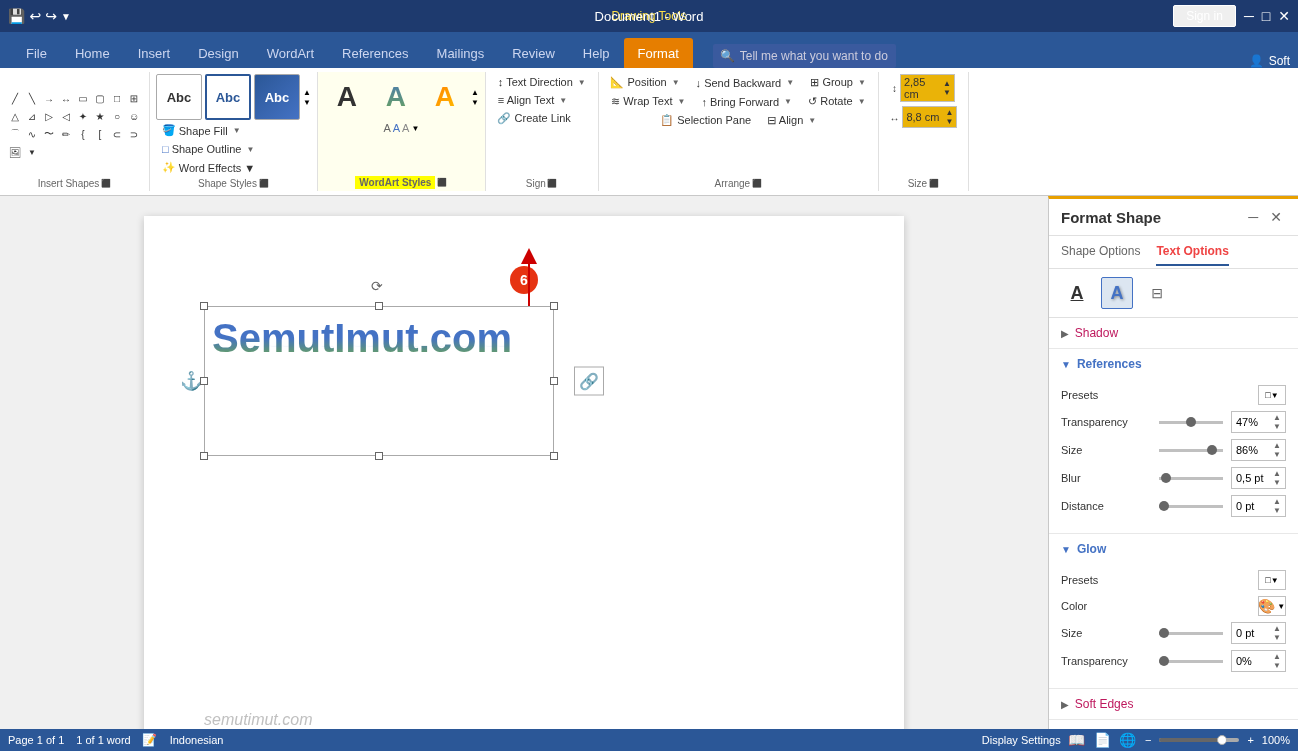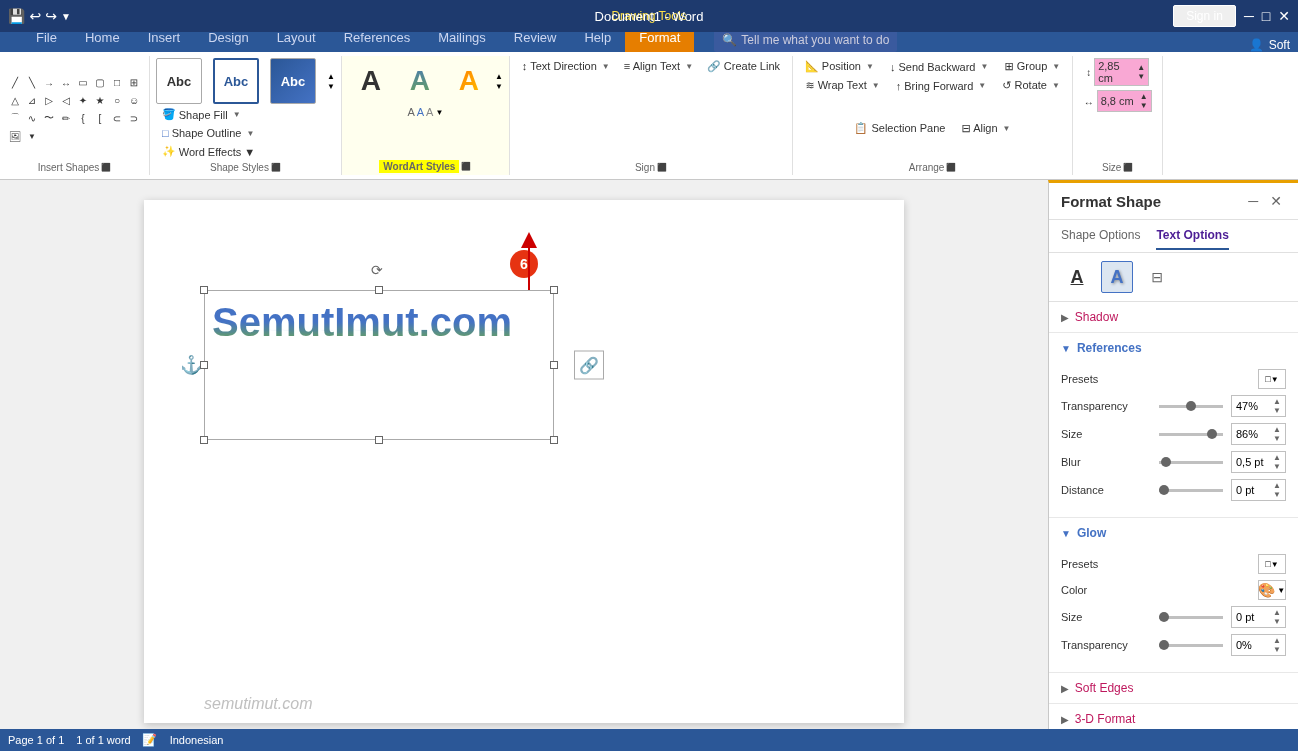--- a/index.html
+++ b/index.html
@@ -1,20 +1,20 @@
 <!DOCTYPE html>
 <html><head>
   <meta charset="utf-8">
   <style>
     * { box-sizing: border-box; margin: 0; padding: 0; }
     body { font-family: 'Segoe UI', Arial, sans-serif; font-size: 12px; background: #f0f0f0; overflow: hidden; width: 1298px; height: 751px; }
 
     
     .ribbon { background: #2b5797; }
-    .ribbon-tabs { display: flex; align-items: flex-end; height: 20px; padding-left: 22px; }
+    .ribbon-tabs { display: flex; align-items: flex-end; height: 36px; padding-left: 12px; }
     .ribbon-tab {
       padding: 4px 14px;
       color: #ccd6f0;
       font-size: 13px;
       cursor: pointer;
       height: 30px;
       display: flex;
       align-items: center;
       border-radius: 3px 3px 0 0;
     }
@@ -180,21 +180,21 @@
       gap: 16px;
     }
     .format-tab {
       font-size: 12px;
       color: #666;
       cursor: pointer;
       padding-bottom: 6px;
       border-bottom: 2px solid transparent;
     }
     .format-tab.active {
-      color: #4c1d95;
+      color: #ef4444;
       font-weight: 600;
       border-bottom: 2px solid #2b5797;
     }
 
     .format-icons-row {
       display: flex;
       padding: 8px 12px;
       gap: 8px;
       border-bottom: 1px solid #e0e0e0;
     }
@@ -402,21 +402,21 @@
       font-size: 11px;
       color: #333;
     }
     .size-spinner {
       width: 55px;
       border: 1px solid #c0c0c0;
       padding: 1px 3px;
       display: flex;
       justify-content: space-between;
       align-items: center;
-      background: #f9a8d4;
+      background: #eab308;
       font-size: 11px;
     }
 
     .handle-tl { top: -4px; left: -4px; }
     .handle-tc { top: -4px; left: calc(50% - 4px); }
     .handle-tr { top: -4px; right: -4px; }
     .handle-ml { top: calc(50% - 4px); left: -4px; }
     .handle-mr { top: calc(50% - 4px); right: -4px; }
     .handle-bl { bottom: -4px; left: -4px; }
     .handle-bc { bottom: -4px; left: calc(50% - 4px); }
@@ -474,21 +474,21 @@
     <span style="color:white;cursor:pointer;font-size:14px;">✕</span>
   </div>
 </div>
 
 <div class="ribbon">
   <div class="ribbon-tabs">
     <div class="ribbon-tab">File</div>
     <div class="ribbon-tab">Home</div>
     <div class="ribbon-tab">Insert</div>
     <div class="ribbon-tab">Design</div>
-    <div class="ribbon-tab">Layout</div>
+    <div class="ribbon-tab">WordArt</div>
     <div class="ribbon-tab">References</div>
     <div class="ribbon-tab">Mailings</div>
     <div class="ribbon-tab">Review</div>
     <div class="ribbon-tab">Help</div>
     <div class="ribbon-tab highlight" style="background:#e67e00;color:white;">Format</div>
     <div class="search-box" style="margin-left:20px;height:24px;">
       <span>🔍</span>
       <span>Tell me what you want to do</span>
     </div>
     <div style="margin-left:auto;display:flex;align-items:center;padding-right:8px;">
@@ -540,21 +540,21 @@
       </div>
     </div>
     <div class="ribbon-group-label">
       <span>Insert Shapes</span>
       <span style="font-size:8px;">⬛</span>
     </div>
   </div>
 
   <div class="ribbon-group" style="min-width:160px;">
     <div class="ribbon-group-content" style="flex-direction:column;align-items:flex-start;gap:2px;">
-      <div style="display:flex;align-items:center;gap:11px;">
+      <div style="display:flex;align-items:center;gap:3px;">
         <div class="shape-style-box" style="color:#333;border:1px solid #aaa;">Abc</div>
         <div class="shape-style-box" style="color:#2b5797;border:2px solid #2b5797;">Abc</div>
         <div class="shape-style-box" style="color:white;background:linear-gradient(135deg,#2b5797,#4472c4);">Abc</div>
         <div style="display:flex;flex-direction:column;gap:1px;">
           <span style="font-size:8px;cursor:pointer;">▲</span>
           <span style="font-size:8px;cursor:pointer;">▼</span>
         </div>
       </div>
       <div class="btn-ribbon-small">
         <span style="color:#ffc000;">🪣</span> Shape Fill <span class="dropdown-arrow">▼</span>
@@ -591,21 +591,21 @@
         <span style="font-size:8px;">▼</span>
       </div>
     </div>
     <div class="ribbon-group-label">
       <span class="wordart-highlight">WordArt Styles</span>
       <span style="font-size:8px;">⬛</span>
     </div>
   </div>
 
   <div class="ribbon-group" style="min-width:110px;">
-    <div class="ribbon-group-content" style="flex-direction:row;align-items:flex-start;gap:2px;">
+    <div class="ribbon-group-content" style="flex-direction:column;align-items:flex-start;gap:2px;">
       <div class="btn-ribbon-small">
         ↕ Text Direction <span class="dropdown-arrow">▼</span>
       </div>
       <div class="btn-ribbon-small">
         ≡ Align Text <span class="dropdown-arrow">▼</span>
       </div>
       <div class="btn-ribbon-small">
         🔗 Create Link
       </div>
     </div>
@@ -620,21 +620,21 @@
       <div style="display:flex;gap:4px;">
         <div class="btn-ribbon-small">📐 Position <span class="dropdown-arrow">▼</span></div>
         <div class="btn-ribbon-small">↓ Send Backward <span class="dropdown-arrow">▼</span></div>
         <div class="btn-ribbon-small">⊞ Group <span class="dropdown-arrow">▼</span></div>
       </div>
       <div style="display:flex;gap:4px;">
         <div class="btn-ribbon-small">≋ Wrap Text <span class="dropdown-arrow">▼</span></div>
         <div class="btn-ribbon-small">↑ Bring Forward <span class="dropdown-arrow">▼</span></div>
         <div class="btn-ribbon-small">↺ Rotate <span class="dropdown-arrow">▼</span></div>
       </div>
-      <div style="display:flex;gap:4px;margin-top:24px;">
+      <div style="display:flex;gap:4px;">
         <div class="btn-ribbon-small">📋 Selection Pane</div>
         <div class="btn-ribbon-small">⊟ Align <span class="dropdown-arrow">▼</span></div>
       </div>
     </div>
     <div class="ribbon-group-label">
       <span>Arrange</span>
       <span style="font-size:8px;">⬛</span>
     </div>
   </div>
 
@@ -896,13 +896,26 @@
     </div>
 
   </div>
 </div>
 
 <div class="status-bar">
   <span>Page 1 of 1</span>
   <span>1 of 1 word</span>
   <span style="font-size:12px;">📝</span>
   <span>Indonesian</span>
+  <div class="status-right">
+    <span>Display Settings</span>
+    <span style="font-size:14px;">📖</span>
+    <span style="font-size:14px;">📄</span>
+    <span style="font-size:14px;">🌐</span>
+    <span>−</span>
+    <div style="width:80px;height:4px;background:#aaa;border-radius:2px;position:relative;">
+      <div style="width:60px;height:4px;background:#666;border-radius:2px;"></div>
+      <div style="width:10px;height:10px;background:white;border:1px solid #aaa;border-radius:50%;position:absolute;top:-3px;left:58px;"></div>
+    </div>
+    <span>+</span>
+    <span>100%</span>
+  </div>
 </div>
 
 </body></html>

